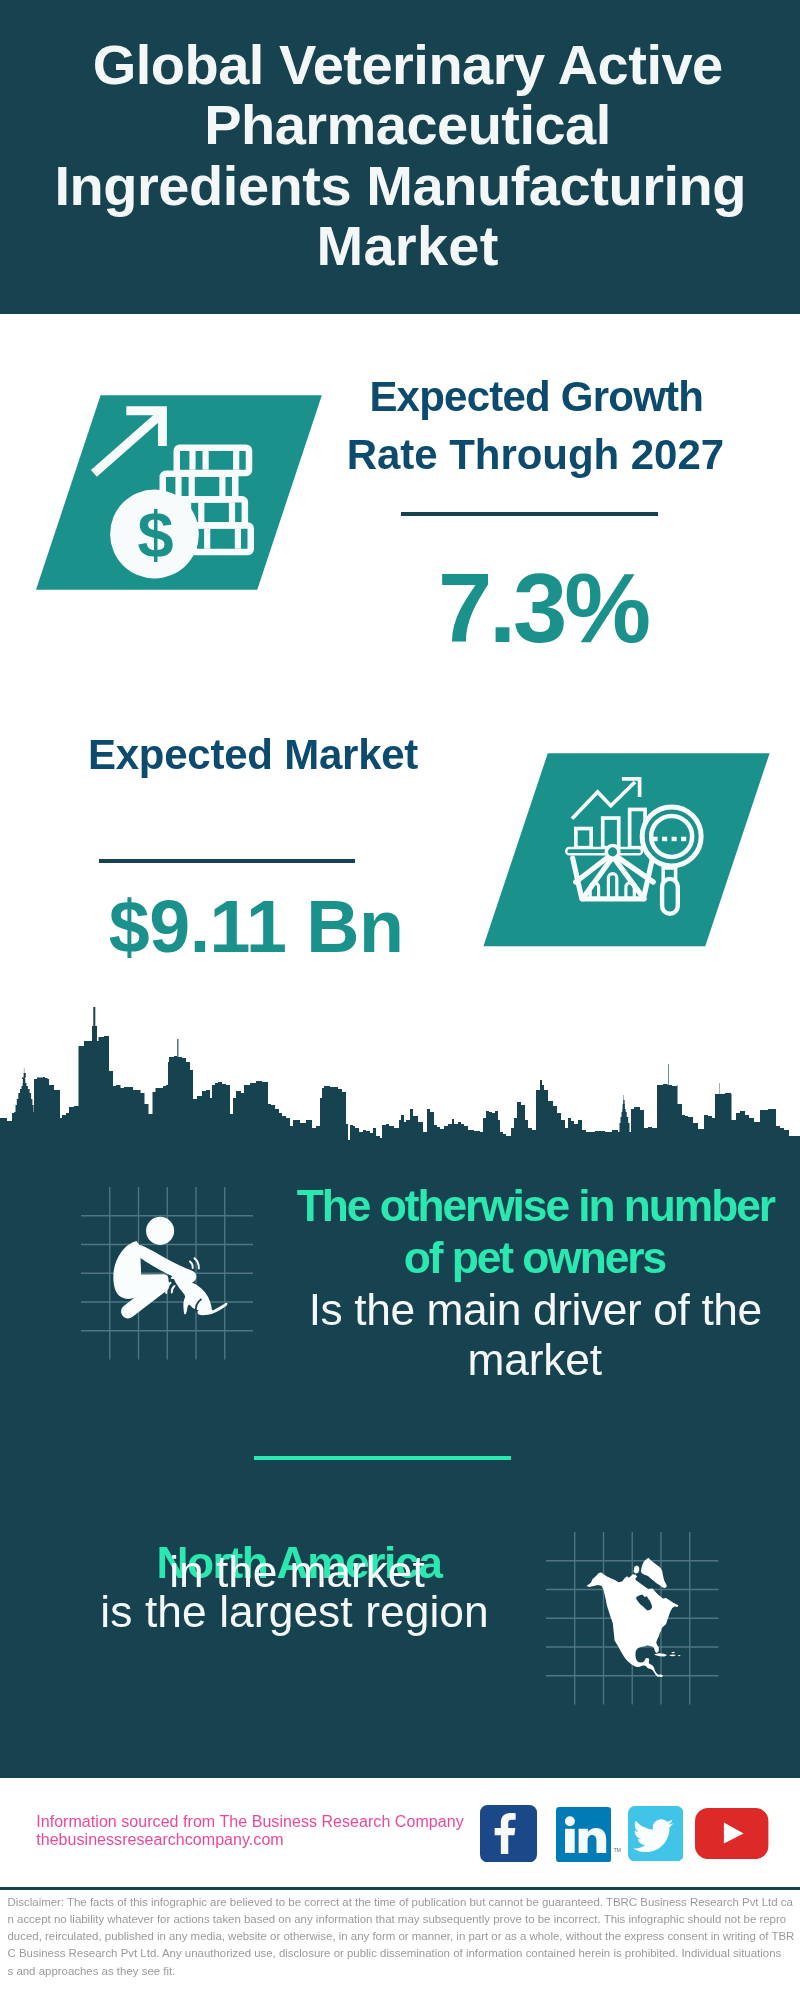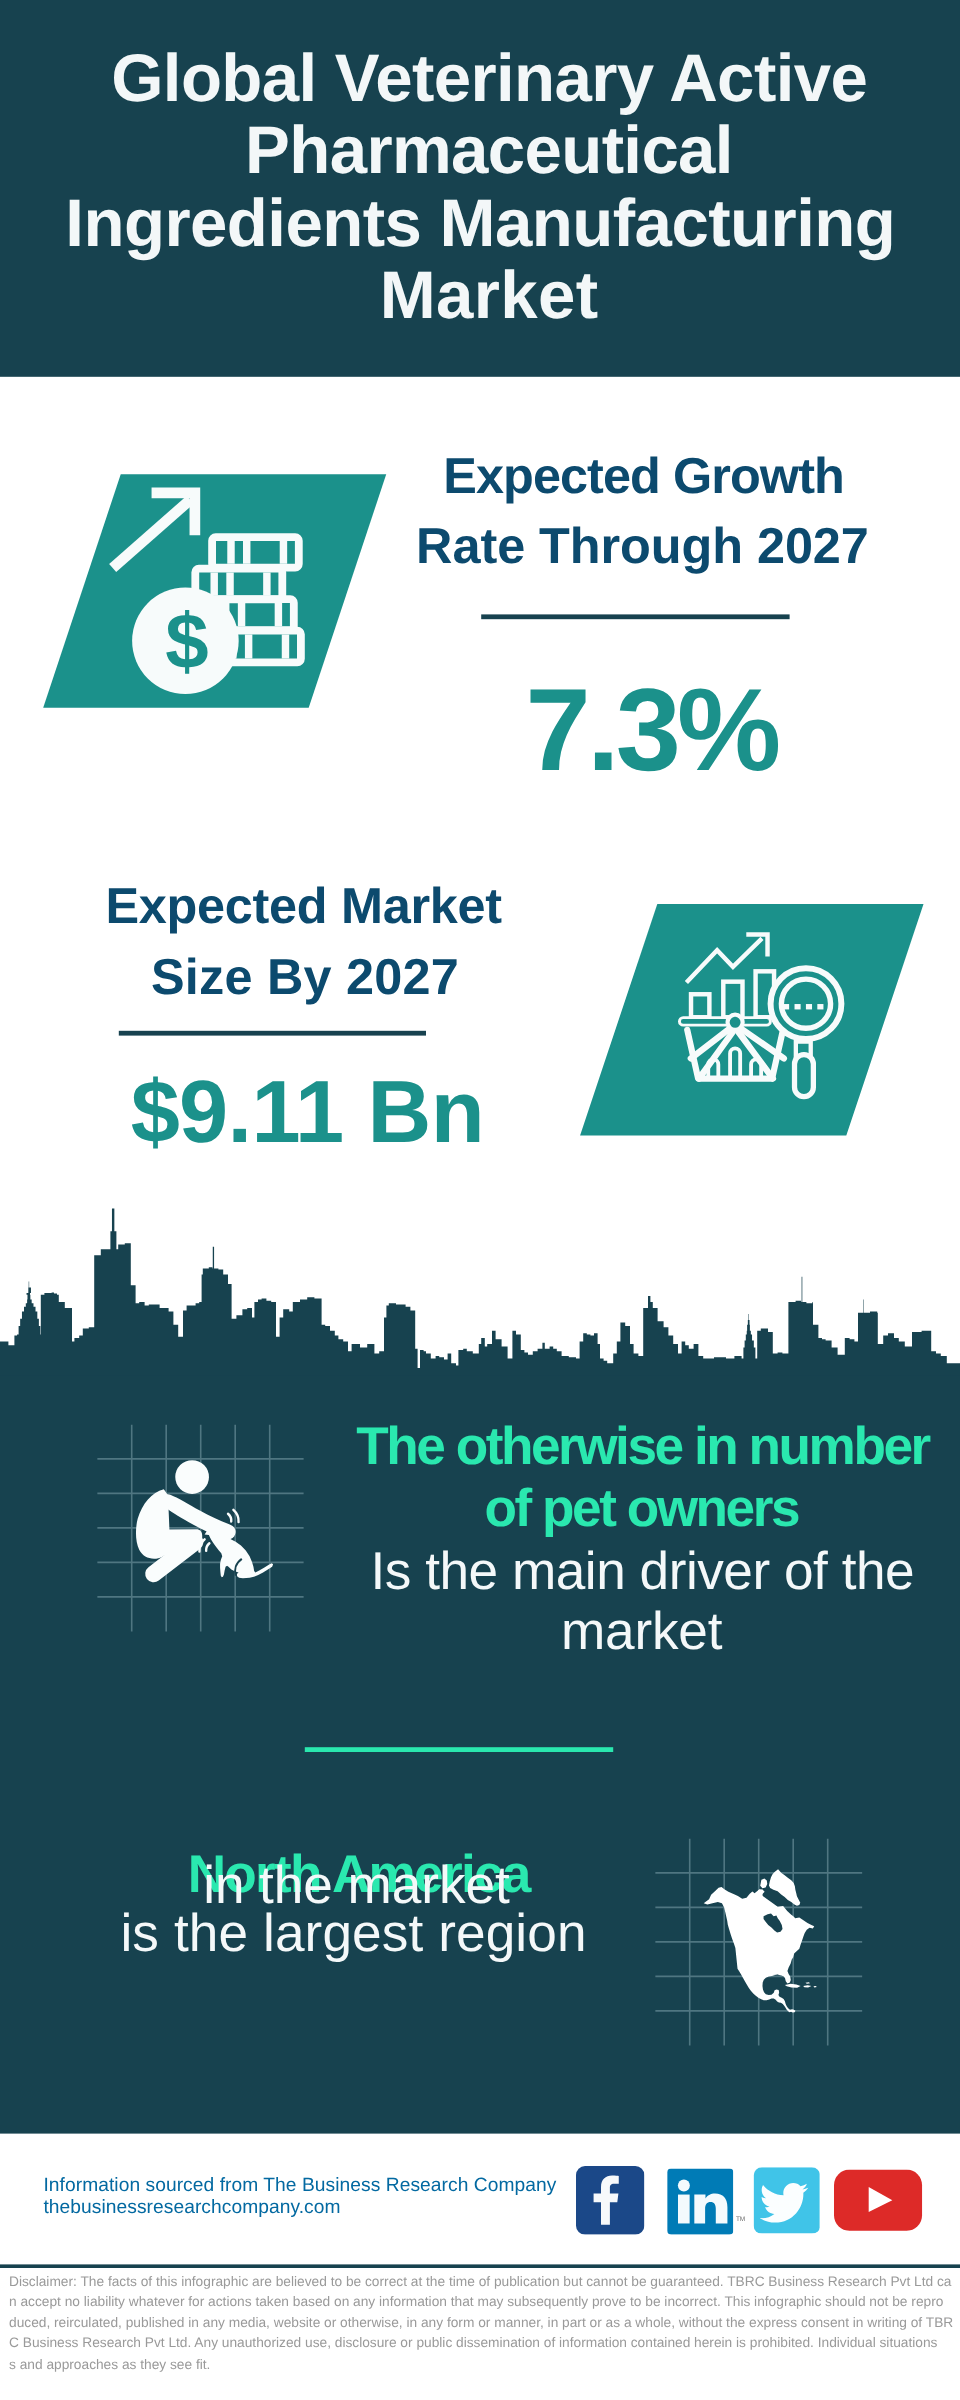--- a/index.html
+++ b/index.html
@@ -14,21 +14,21 @@
   .rule{background:#17424f;height:3.6px;}
   .big{color:#1b918b;font-weight:700;text-align:center;}
   
   .dark{left:0;top:1144px;width:800px;height:634px;background:#17424f;}
   .skyline{left:0;top:1004px;width:800px;height:142px;display:block;}
   .msg{font-size:44.3px;letter-spacing:-2.05px;text-align:center;line-height:44.3px;}
   .msg.hl{color:#2ae8af;font-weight:700;}
   .msg.wt{color:#f4f8f9;font-weight:400;}
   .green-rule{background:#2ae8af;height:3.4px;}
   
-  .src{color:#0369a1;font-size:16px;line-height:18.35px;letter-spacing:0.05px;}
+  .src{color:#ec4899;font-size:16px;line-height:18.35px;letter-spacing:0.05px;}
   .sep{left:0;top:1886.9px;width:800px;height:2.9px;background:#17424f;}
   .disc{left:7.5px;top:1893.8px;width:790px;color:#9a9a9a;font-size:11.45px;line-height:17.22px;}
 </style>
 </head>
 <body>
 
 <div id="page">
 
   <div class="abs hdr"></div>
   <div class="abs tline" style="left:7.7px;top:35.0px;width:800px;letter-spacing:-0.505px;">Global Veterinary Active</div>
@@ -57,21 +57,20 @@
     <circle cx="124.5" cy="144" r="44.4" fill="#f7fbfb"></circle>
     <text x="125.7" y="166.8" text-anchor="middle" font-family="'Liberation Sans',sans-serif" font-weight="700" font-size="65" letter-spacing="0" fill="#1b918b">$</text>
   </svg>
 
   <div class="abs sline" style="left:286.3px;top:368px;width:500px;letter-spacing:-0.77px;">Expected Growth</div>
   <div class="abs sline" style="left:285.4px;top:425.7px;width:500px;letter-spacing:-0.05px;">Rate Through 2027</div>
   <div class="abs rule" style="left:400.9px;top:512px;width:257.2px;"></div>
   <div class="abs big" style="left:392.95px;top:559.9px;width:300px;font-size:97.6px;line-height:97.6px;letter-spacing:-3.125px;">7.3%</div>
 
   <div class="abs sline" style="left:3.05px;top:726px;width:500px;letter-spacing:-0.243px;">Expected Market</div>
-  <div class="abs sline" style="left:4.2px;top:784.9px;width:500px;letter-spacing:0.18px;">Size By 2027</div>
   <div class="abs rule" style="left:99.35px;top:858.85px;width:256px;height:3.9px;"></div>
   <div class="abs big" style="left:106.1px;top:889.5px;width:300px;font-size:73.6px;line-height:73.6px;letter-spacing:-0.525px;">$9.11 Bn</div>
 
   <svg class="abs" style="left:478px;top:748px;width:300px;height:205px" viewBox="0 0 300 205">
     <polygon points="69.75,5.3 291.6,5.3 227.25,198.25 5.4,198.25" fill="#1b918b"></polygon>
     <g fill="none" stroke="#f7fbfb" stroke-width="3.7" stroke-linejoin="miter">
       <path d="M94 70.8 L119.6 43.9 L132.8 57.7 L157 34"></path>
       <path d="M143.9 30.8 H161.6 V49.1"></path>
       <rect x="97.85" y="80.55" width="15.3" height="19.15"></rect>
       <rect x="124.75" y="70.05" width="16" height="29.65"></rect>

